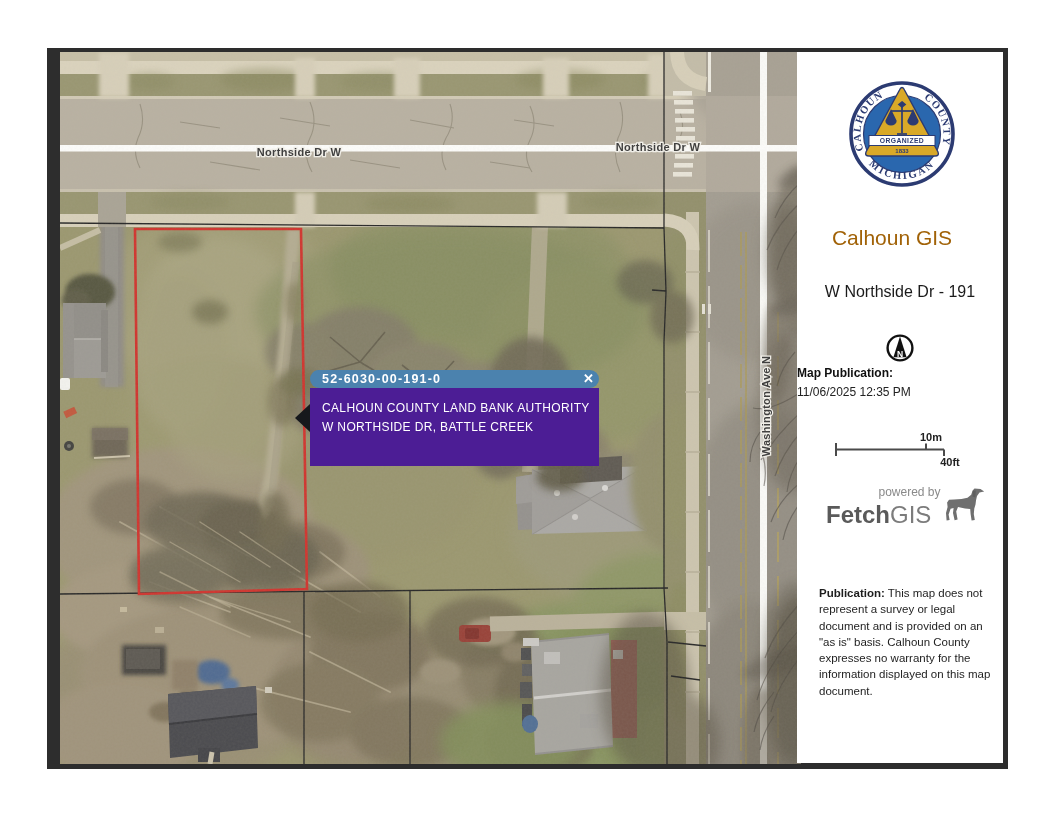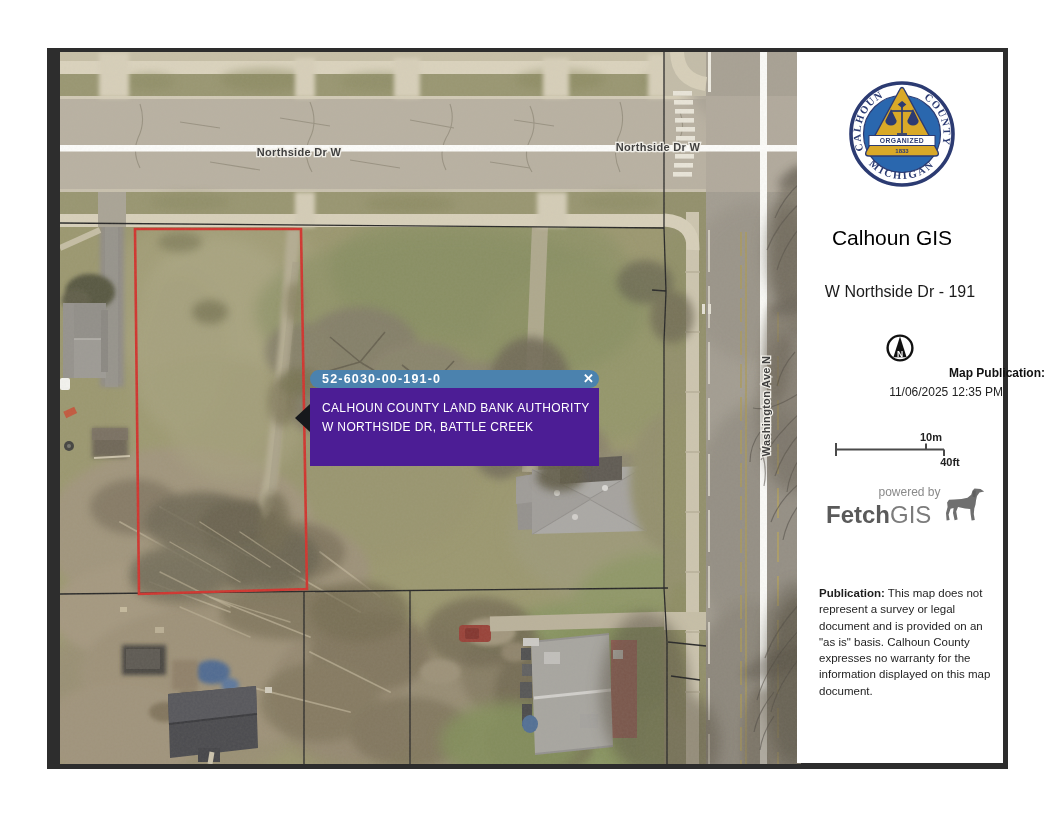--- a/index.html
+++ b/index.html
@@ -500,33 +500,33 @@
     <textPath href="#arcTop" startOffset="3%">CALHOUN</textPath>
   </text>
   <text font-size="10.5" font-weight="bold" fill="#2c3b72" font-family="Liberation Serif, serif" letter-spacing="1.4">
     <textPath href="#arcTop" startOffset="63%">COUNTY</textPath>
   </text>
   <text font-size="10.5" font-weight="bold" fill="#2c3b72" font-family="Liberation Serif, serif" letter-spacing="2.2" text-anchor="middle">
     <textPath href="#arcBottom" startOffset="50%">MICHIGAN</textPath>
   </text>
 </svg>
 
-<div class="abs" style="left:797px;top:226px;width:190px;text-align:center;font-size:21px;color:#000000;">Calhoun GIS</div>
+<div class="abs" style="left:797px;top:226px;width:190px;text-align:center;font-size:21px;color:#a16207;">Calhoun GIS</div>
 
 <div class="abs" style="left:797px;top:272px;width:206px;text-align:center;font-size:16px;color:#1b1b1b;margin-top:11px;">W Northside Dr - 191</div>
 
 <svg class="abs" style="left:885px;top:333px;" width="30" height="30" viewBox="0 0 30 30" xmlns="http://www.w3.org/2000/svg">
   <circle cx="15" cy="15" r="12.4" fill="#ffffff" stroke="#111111" stroke-width="2.4"></circle>
   <path d="M15 3.4 L21.6 24.2 L8.4 24.2 Z" fill="#111111"></path>
   <text x="15" y="24.2" font-size="8.5" font-weight="bold" fill="#ffffff" text-anchor="middle" font-family="Liberation Sans, sans-serif">N</text>
 </svg>
 
-<div class="abs" style="left:797px;top:366px;width:248px;text-align:right;font-size:12px;font-weight:bold;color:#111111;">Map Publication:</div>
-
-<div class="abs" style="left:797px;top:385px;width:206px;text-align:right;font-size:12px;color:#222222;">11/06/2025 12:35 PM</div>
+<div class="abs" style="left:797px;top:366px;width:248px;text-align:left;font-size:12px;font-weight:bold;color:#111111;">Map Publication:</div>
+
+<div class="abs" style="left:797px;top:385px;width:206px;text-align:left;font-size:12px;color:#222222;">11/06/2025 12:35 PM</div>
 
 <svg class="abs" style="left:830px;top:430px;" width="140" height="40" viewBox="0 0 140 40" xmlns="http://www.w3.org/2000/svg">
   <g stroke="#4a4a4a" stroke-width="2" fill="none">
     <path d="M6 13 V 26"></path>
     <path d="M6 19.5 H 114"></path>
     <path d="M96 13.5 V 19.5"></path>
     <path d="M114 19.5 V 26"></path>
   </g>
   <text x="101" y="11" font-size="11" font-weight="bold" fill="#222" text-anchor="middle" font-family="Liberation Sans, sans-serif">10m</text>
   <text x="120" y="36" font-size="11" font-weight="bold" fill="#222" text-anchor="middle" font-family="Liberation Sans, sans-serif">40ft</text>

